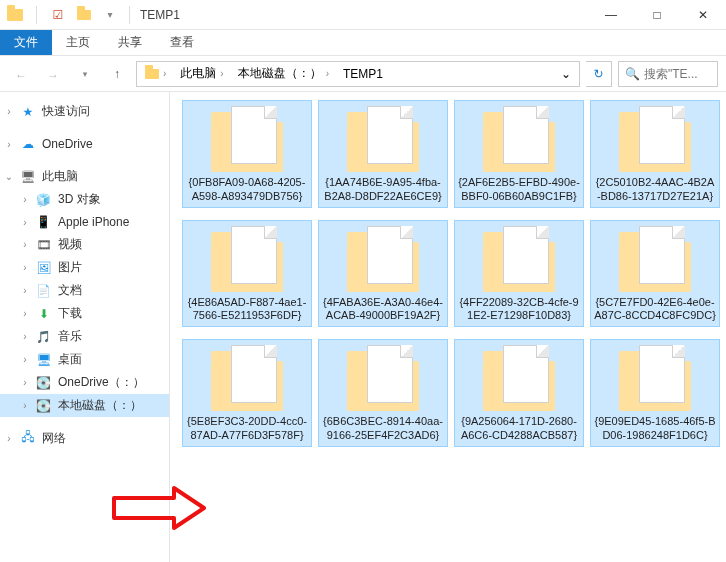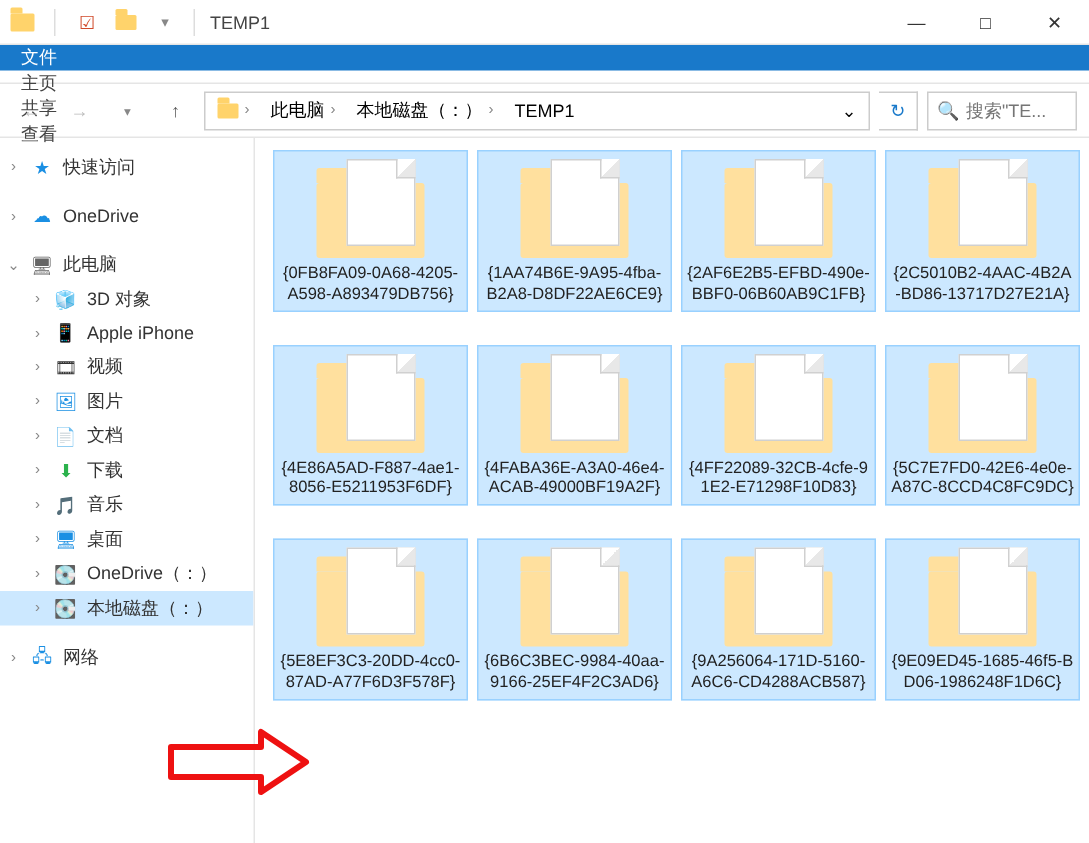--- a/index.html
+++ b/index.html
@@ -8,21 +8,21 @@
   .titlebar { height: 30px; display: flex; align-items: center; border-bottom: 1px solid #e5e5e5; }
   .qat { display: flex; align-items: center; gap: 8px; padding: 0 6px; }
   .qat-icon { width: 18px; height: 22px; display: flex; align-items: center; justify-content: center; color: #555; }
   .folder-glyph { width: 16px; height: 12px; background: #ffd36b; border-radius: 1px; position: relative; }
   .folder-glyph::before { content:""; position:absolute; top:-4px; left:0; width:8px; height:4px; background:#ffd36b; border-radius:1px 1px 0 0; }
   .title-sep { width: 1px; height: 18px; background: #ddd; margin: 0 4px; }
   .title-text { margin-left: 6px; color: #444; font-size: 12px; }
   .win-controls { margin-left: auto; display: flex; }
   .win-btn { width: 46px; height: 30px; display:flex; align-items:center; justify-content:center; color:#333; }
 
-  .ribbon-tabs { height: 26px; display:flex; align-items:stretch; border-bottom: 1px solid #e5e5e5; font-size:12px;flex-direction:column; }
+  .ribbon-tabs { height: 26px; display:flex; align-items:stretch; border-bottom: 1px solid #e5e5e5; font-size:12px; }
   .file-tab { background:#1979ca; color:#fff; padding: 0 14px; display:flex; align-items:center; }
   .ribbon-tab { padding:0 14px; display:flex; align-items:center; color:#444;text-align:right; }
 
   .addrbar { height: 36px; display:flex; align-items:center; padding: 4px 8px; gap: 6px; border-bottom: 1px solid #e5e5e5; }
   .nav-btn { width: 26px; height:26px; display:flex; align-items:center; justify-content:center; color:#555; border-radius:2px; }
   .nav-btn.disabled { color:#bbb; }
   .breadcrumb { flex:1; height:26px; border:1px solid #ccc; display:flex; align-items:center; padding:0 2px; gap:2px; }
   .crumb { padding: 0 6px; display:flex; align-items:center; gap:4px; height:100%; }
   .crumb-sep { color:#888; font-size:10px; }
   .refresh-btn { width:26px; height:26px; border:1px solid #ccc; border-left:none; display:flex; align-items:center; justify-content:center; color:#1979ca; }
@@ -32,21 +32,21 @@
   .body-row { display:flex; height: calc(562px - 30px - 26px - 36px); }
   .sidebar { width: 170px; border-right: 1px solid #e5e5e5; padding: 8px 0; overflow:auto; }
   .tree-item { display:flex; align-items:center; gap:6px; padding: 3px 6px 3px 18px; color:#333; font-size:12px; white-space:nowrap; }
   .tree-item.level2 { padding-left: 34px; }
   .tree-item.selected { background:#cce8ff; }
   .tree-item .expander { width:10px; text-align:center; color:#888; font-size:10px; margin-left:-14px; }
   .tree-icon { width:16px; height:16px; display:flex; align-items:center; justify-content:center; }
   .tree-spacer { height:10px; }
 
   .content { flex:1; overflow:auto; background:#fff; position:relative; }
-  .items-grid { display:grid; grid-template-columns: repeat(4, 130px); gap: 22px 6px; padding: 8px 12px; justify-content:start; }
+  .items-grid { display:grid; grid-template-columns: repeat(4, 130px); gap: 12px 6px; padding: 8px 12px; justify-content:start; }
   .file-item { width:130px; display:flex; flex-direction:column; align-items:center; padding:6px 4px 4px; }
   .file-item.selected { background:#cce8ff; border:1px solid #99d1ff; padding:5px 3px 3px; }
   .thumb { width:72px; height:66px; position:relative; margin-bottom:4px; }
   .thumb .fold { position:absolute; left:0; bottom:0; width:72px; height:50px; background:#ffe09e; border-radius:2px; }
   .thumb .fold::before { content:""; position:absolute; top:-10px; left:0; width:30px; height:10px; background:#ffe09e; border-radius:2px 2px 0 0; }
   .thumb .page { position:absolute; left:20px; top:0; width:46px; height:58px; background:#fff; border:1px solid #d0d0d0; }
   .thumb .page::after { content:""; position:absolute; right:-1px; top:-1px; width:12px; height:12px; background:linear-gradient(135deg,#fff 0 50%, #e8e8e8 50% 100%); border-left:1px solid #d0d0d0; border-bottom:1px solid #d0d0d0; }
   .file-label { font-size:11px; text-align:center; line-height:1.25; word-break:break-all; color:#222; max-width:124px; }
 
   .arrow-annot { position:absolute; left:108px; top:480px; pointer-events:none; }
@@ -229,21 +229,21 @@
             <div class="fold"></div>
             <div class="page"></div>
           </div>
           <div class="file-label">{2C5010B2-4AAC-4B2A-BD86-13717D27E21A}</div>
         </div>
         <div class="file-item selected">
           <div class="thumb">
             <div class="fold"></div>
             <div class="page"></div>
           </div>
-          <div class="file-label">{4E86A5AD-F887-4ae1-8056-E5211953F6DF}</div>
+          <div class="file-label">{4E86A5AD-F887-4ae1-7566-E5211953F6DF}</div>
         </div>
         <div class="file-item selected">
           <div class="thumb">
             <div class="fold"></div>
             <div class="page"></div>
           </div>
           <div class="file-label">{4FABA36E-A3A0-46e4-ACAB-49000BF19A2F}</div>
         </div>
         <div class="file-item selected">
           <div class="thumb">
@@ -264,28 +264,28 @@
             <div class="fold"></div>
             <div class="page"></div>
           </div>
           <div class="file-label">{5E8EF3C3-20DD-4cc0-87AD-A77F6D3F578F}</div>
         </div>
         <div class="file-item selected">
           <div class="thumb">
             <div class="fold"></div>
             <div class="page"></div>
           </div>
-          <div class="file-label">{6B6C3BEC-9984-40aa-9166-25EF4F2C3AD6}</div>
-        </div>
-        <div class="file-item selected">
-          <div class="thumb">
-            <div class="fold"></div>
-            <div class="page"></div>
-          </div>
-          <div class="file-label">{9A256064-171D-5160-A6C6-CD4288ACB587}</div>
+          <div class="file-label">{6B6C3BEC-8914-40aa-9166-25EF4F2C3AD6}</div>
+        </div>
+        <div class="file-item selected">
+          <div class="thumb">
+            <div class="fold"></div>
+            <div class="page"></div>
+          </div>
+          <div class="file-label">{9A256064-171D-2680-A6C6-CD4288ACB587}</div>
         </div>
         <div class="file-item selected">
           <div class="thumb">
             <div class="fold"></div>
             <div class="page"></div>
           </div>
           <div class="file-label">{9E09ED45-1685-46f5-BD06-1986248F1D6C}</div>
         </div>
       </div>
   </div>

